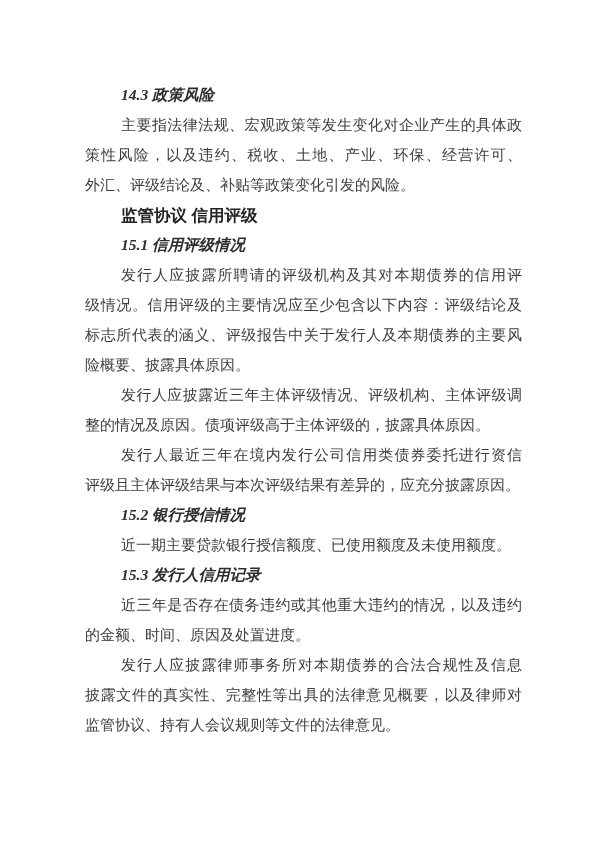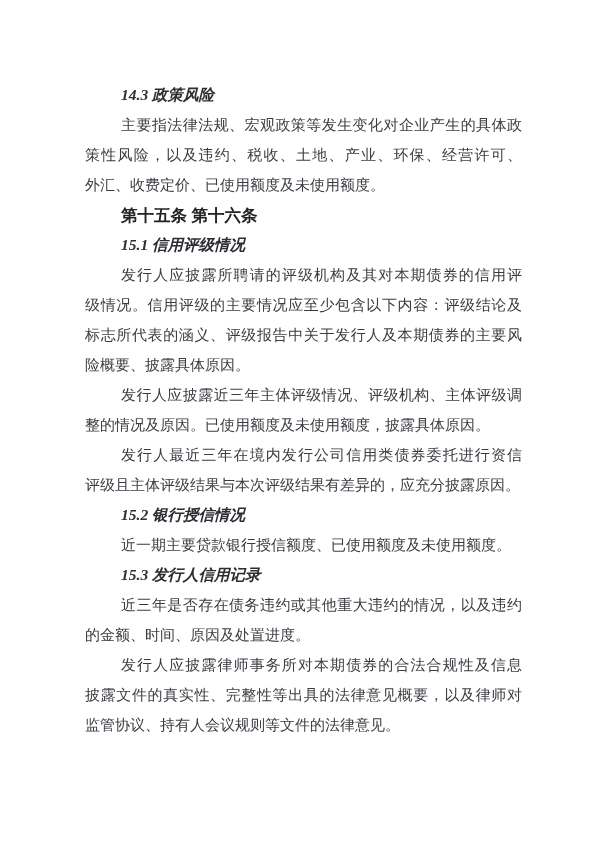--- a/index.html
+++ b/index.html
@@ -62,29 +62,29 @@
   }
 </style>
 </head>
 <body>
 
 <div class="page">
   <div class="content" id="text-block">
       <div class="line subheading indent">14.3 政策风险</div>
       <div class="line body indent stretch">主要指法律法规、宏观政策等发生变化对企业产生的具体政</div>
       <div class="line body stretch">策性风险，以及违约、税收、土地、产业、环保、经营许可、</div>
-      <div class="line body">外汇、收费定价、已使用额度及未使用额度。</div>
-      <div class="line heading indent">第十五条 第十六条</div>
+      <div class="line body">外汇、评级结论及、补贴等政策变化引发的风险。</div>
+      <div class="line heading indent">监管协议 信用评级</div>
       <div class="line subheading indent">15.1 信用评级情况</div>
       <div class="line body indent stretch">发行人应披露所聘请的评级机构及其对本期债券的信用评</div>
       <div class="line body stretch">级情况。信用评级的主要情况应至少包含以下内容：评级结论及</div>
       <div class="line body stretch">标志所代表的涵义、评级报告中关于发行人及本期债券的主要风</div>
       <div class="line body">险概要、披露具体原因。</div>
       <div class="line body indent stretch">发行人应披露近三年主体评级情况、评级机构、主体评级调</div>
-      <div class="line body">整的情况及原因。已使用额度及未使用额度，披露具体原因。</div>
+      <div class="line body">整的情况及原因。债项评级高于主体评级的，披露具体原因。</div>
       <div class="line body indent stretch">发行人最近三年在境内发行公司信用类债券委托进行资信</div>
       <div class="line body">评级且主体评级结果与本次评级结果有差异的，应充分披露原因。</div>
       <div class="line subheading indent">15.2 银行授信情况</div>
       <div class="line body indent">近一期主要贷款银行授信额度、已使用额度及未使用额度。</div>
       <div class="line subheading indent">15.3 发行人信用记录</div>
       <div class="line body indent stretch">近三年是否存在债务违约或其他重大违约的情况，以及违约</div>
       <div class="line body">的金额、时间、原因及处置进度。</div>
       <div class="line body indent stretch">发行人应披露律师事务所对本期债券的合法合规性及信息</div>
       <div class="line body stretch">披露文件的真实性、完整性等出具的法律意见概要，以及律师对</div>
       <div class="line body">监管协议、持有人会议规则等文件的法律意见。</div>

